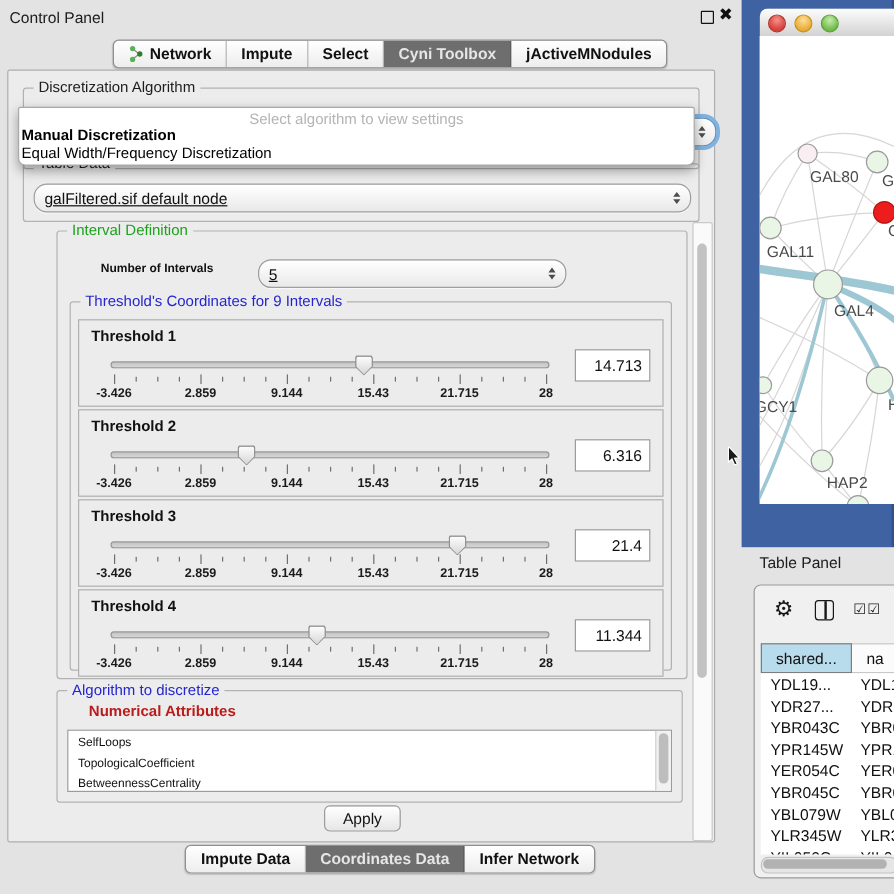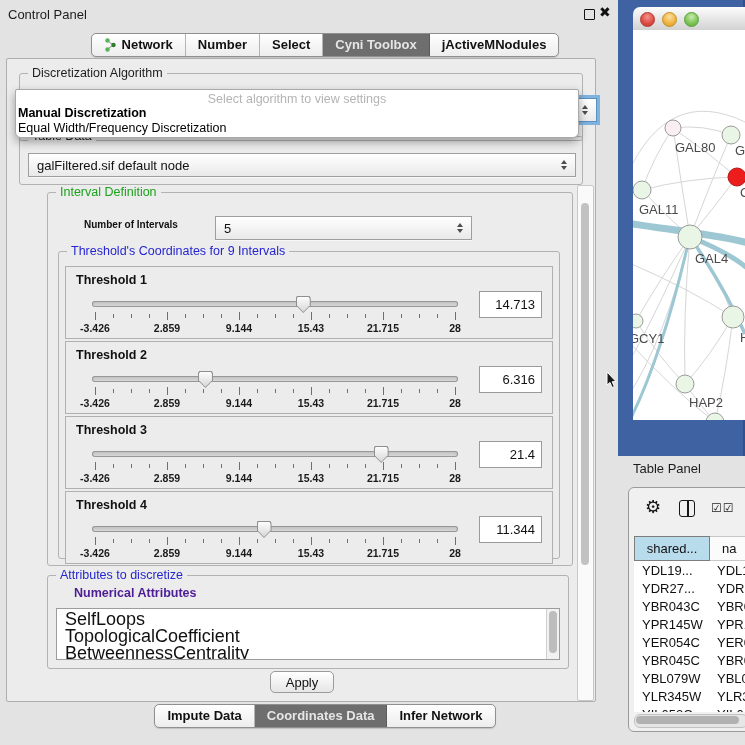--- a/index.html
+++ b/index.html
@@ -26,21 +26,21 @@
   .seg-item .tabicon{display:none;width:13px;height:14px;}
   .seg-item .tabicon.show{display:inline-block;}
   
   .cp-main{position:absolute;left:6px;top:58px;width:588px;height:642px;background:#ececec;border:1px solid #aeaeae;border-radius:2px;}
   .grp{position:absolute;border:1px solid #b2b2b2;border-radius:3px;}
   .grp-title{position:absolute;left:8px;top:-8px;background:#ececec;padding:0 4px;font-size:12.5px;}
   .t-black{color:#1d1d1d;}
   .t-green{color:#1ca21c;}
   .t-blue{color:#2525cf;}
   
-  .combo{position:absolute;background:linear-gradient(#ffffff,#e9e9e9);border:1px solid #9e9e9e;border-radius:0;font-size:13px;color:#111;display:flex;align-items:center;padding:0 22px 0 8px;box-shadow:0 1px 0 rgba(255,255,255,.6);}
+  .combo{position:absolute;background:linear-gradient(#ffffff,#e9e9e9);border:1px solid #9e9e9e;border-radius:11px;font-size:13px;color:#111;display:flex;align-items:center;padding:0 22px 0 8px;box-shadow:0 1px 0 rgba(255,255,255,.6);text-decoration:underline;}
   .combo .spin{position:absolute;right:8px;top:50%;transform:translateY(-50%);display:flex;flex-direction:column;gap:2px;}
   .combo .spin i{display:block;width:0;height:0;border-left:3.5px solid transparent;border-right:3.5px solid transparent;}
   .combo .spin i.up{border-bottom:4px solid #4c4c4c;}
   .combo .spin i.dn{border-top:4px solid #4c4c4c;}
   .combo.focusring{box-shadow:0 0 0 3px #7eb3e0;border-color:#5a8fc0;}
   
   .popup{position:absolute;left:8px;top:30px;width:562px;height:47px;background:#ffffff;border:1px solid #a9a9a9;border-radius:2px 2px 6px 6px;box-shadow:0 4px 10px rgba(0,0,0,.35);z-index:60;}
   .popup-ph{position:absolute;left:0;top:2px;width:100%;text-align:center;font-size:12.5px;color:#b4b4b4;}
   .popup-opt1{position:absolute;left:2px;top:16px;font-size:12.5px;font-weight:bold;color:#000;}
   .popup-opt2{position:absolute;left:2px;top:31px;font-size:12.5px;color:#000;}
@@ -51,23 +51,23 @@
   .thr-track{position:absolute;left:0;right:0;top:6px;height:6px;border-radius:4px;background:linear-gradient(#bdbdbd,#dcdcdc);box-shadow:inset 0 0 0 1px #979797;}
   .thr-thumb{position:absolute;top:1px;width:15px;height:17px;clip-path:polygon(8% 0,92% 0,100% 12%,100% 55%,50% 100%,0 55%,0 12%);background:#8f8f8f;z-index:5;}
   .thr-thumb i{position:absolute;left:1px;top:1px;right:1px;bottom:1px;clip-path:polygon(8% 0,92% 0,100% 12%,100% 55%,50% 100%,0 55%,0 12%);background:linear-gradient(#fdfdfd,#d6d6d6);}
   .thr-ticks{position:absolute;left:0;right:0;top:17px;height:9px;}
   .tick{position:absolute;width:1px;background:#6f6f6f;top:2px;height:4px;}
   .tick.major{top:0;height:8px;}
   .thr-scale{position:absolute;left:0;right:0;top:27px;height:12px;}
   .scale-lbl{position:absolute;transform:translateX(-50%);font-size:10.5px;font-weight:bold;color:#1a1a1a;white-space:nowrap;}
   .thr-value{position:absolute;right:10px;top:24px;width:55px;height:25px;background:#fff;border:1px solid #9a9a9a;font-size:13px;color:#111;display:flex;align-items:center;justify-content:flex-end;padding-right:6px;}
   
-  .attr-sub{position:absolute;left:6px;top:10px;font-size:12.5px;font-weight:bold;color:#4c1d95;padding-left:20px;}
+  .attr-sub{position:absolute;left:6px;top:10px;font-size:12.5px;font-weight:bold;color:#b91c1c;padding-left:20px;}
   .listbox{position:absolute;left:8px;top:32px;width:502px;height:50px;background:#fff;border:1px solid #9c9c9c;overflow:hidden;}
-  .listbox ul{margin:0;padding:2px 0 0 8px;list-style:none;font-size:18px;color:#111;line-height:17px;}
+  .listbox ul{margin:0;padding:2px 0 0 8px;list-style:none;font-size:10px;color:#111;line-height:17px;}
   .list-scroll{position:absolute;right:0;top:0;width:12px;height:100%;background:#f2f2f2;border-left:1px solid #cfcfcf;}
   .list-scroll i{position:absolute;left:1.5px;top:2px;width:8px;height:42px;background:#bdbdbd;border-radius:4px;}
   
   .apply-btn{position:absolute;left:263px;top:612px;width:64px;height:22px;background:linear-gradient(#ffffff,#e6e6e6);border:1px solid #9b9b9b;border-radius:5px;font-size:13px;color:#111;display:flex;align-items:center;justify-content:center;}
   
   .main-scroll{position:absolute;left:570px;top:126px;width:15px;height:514px;background:#fafafa;border:1px solid #c9c9c9;border-radius:2px;}
   .main-scroll i{position:absolute;left:2.5px;top:17px;width:8px;height:362px;background:#c2c2c2;border-radius:5px;}
   
   .net-win{position:absolute;left:618px;top:0;width:127px;height:456px;background:#3f62a3;box-shadow:inset -2px 0 0 #32518c;}
   .net-titlebar{position:absolute;left:15px;top:7px;width:112px;height:23px;background:linear-gradient(#fdfdfd,#d2d2d2);border-top-left-radius:7px;border-bottom:1px solid #9a9a9a;}
@@ -114,21 +114,21 @@
       <line x1="4" y1="3" x2="9" y2="7" stroke="#8a8a8a" stroke-width="1"></line>
       <line x1="4" y1="11" x2="9" y2="7" stroke="#8a8a8a" stroke-width="1"></line>
       <circle cx="3.5" cy="2.5" r="2.2" fill="#57b357"></circle>
       <circle cx="3.5" cy="11.5" r="2.2" fill="#57b357"></circle>
       <circle cx="9.5" cy="7" r="2.2" fill="#2e7d2e"></circle>
     </svg>
     <span>Network</span>
   </div>
         <div class="seg-item">
 
-    <span>Number</span>
+    <span>Impute</span>
   </div>
         <div class="seg-item">
 
     <span>Select</span>
   </div>
         <div class="seg-item sel">
 
     <span>Cyni Toolbox</span>
   </div>
         <div class="seg-item">
@@ -344,21 +344,21 @@
                   <span class="scale-lbl" style="left: calc(100% - 3px);">28</span>
                 </div>
     </div>
     <div class="thr-value">11.344</div>
   </div>
           </div>
       </div>
     </div>
 
     <div class="grp" style="left:40px;top:516px;width:520px;height:92px;">
-      <span class="grp-title t-blue">Attributes to discretize</span>
+      <span class="grp-title t-blue">Algorithm to discretize</span>
       <span class="attr-sub">Numerical Attributes</span>
       <div class="listbox">
         <ul>
             <li>SelfLoops</li>
             <li>TopologicalCoefficient</li>
             <li>BetweennessCentrality</li>
           </ul>
         <div class="list-scroll">
             <i></i>
           </div>

